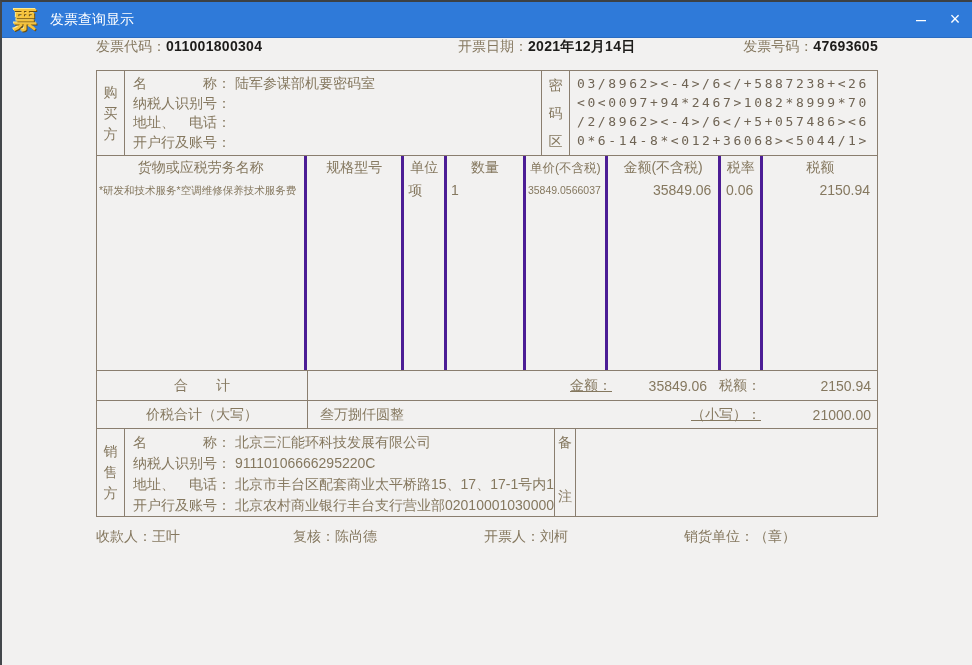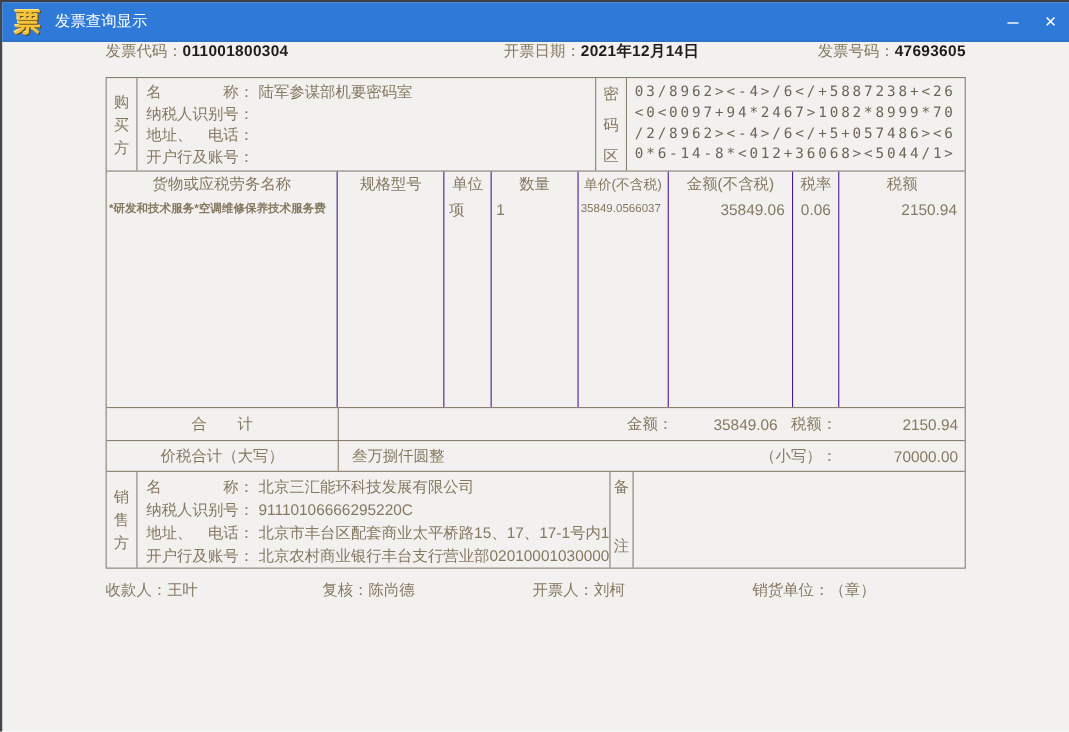--- a/index.html
+++ b/index.html
@@ -44,38 +44,38 @@
   .info-value{display:inline-block;}
   .pw-side{width:28px;line-height:28px;font-size:14px;padding:0 6px;}
   .rm-side{width:21px;font-size:14px;flex-direction:column;justify-content:space-between;
     padding:5px 4px 10px;align-items:center;}
   .pw-cell{width:307px;box-sizing:border-box;padding:3px 0 0 7px;
     font-family:"DejaVu Sans Mono","Liberation Mono",monospace;
     font-size:13px;line-height:19px;color:#6f6454;letter-spacing:2.6px;white-space:nowrap;overflow:hidden;}
   .rm-cell{flex:1;}
   
   .items{height:215px;}
-  .icol{box-sizing:border-box;border-right:1px solid #4c1d95;display:flex;flex-direction:column;}
+  .icol{box-sizing:border-box;border-right:3px solid #4c1d95;display:flex;flex-direction:column;}
   .icol:last-child{border-right:none;}
   .ihdr{height:24px;display:flex;align-items:center;justify-content:center;
     font-size:14px;white-space:nowrap;overflow:hidden;}
   .ihdr.small{font-size:12.5px;}
   .ival{font-size:14px;line-height:20px;white-space:nowrap;overflow:hidden;}
   .c-name{width:211px;} .c-spec{width:97px;} .c-unit{width:43px;} .c-qty{width:79px;}
   .c-price{width:82px;} .c-amt{width:114px;} .c-rate{width:42px;} .c-tax{width:114px;}
-  .v-name{font-size:10.5px;padding-left:2px;font-weight:bold;}
+  .v-name{font-size:10.5px;padding-left:2px;}
   .v-left{padding-left:4px;}
   .v-price{font-size:10.5px;padding-left:2px;}
   .v-right{text-align:right;padding-right:7px;}
   
   .tot-row{height:30px;align-items:center;}
   .tot-label{width:211px;box-sizing:border-box;border-right:1px solid #8a7e6f;
     align-self:stretch;display:flex;align-items:center;justify-content:center;}
   .tot-vals{flex:1;display:flex;align-items:center;padding-right:6px;}
-  .ml-auto{margin-left:auto;}
+  .ml-auto{margin-left:auto;text-decoration:underline;}
   .w95{display:inline-block;width:95px;text-align:right;}
   .w110{display:inline-block;width:110px;text-align:right;}
   .gap12{margin-left:12px;}
   .gt-row{height:28px;align-items:center;}
   .gt-words{padding-left:12px;}
   
   .foot-row{width:782px;margin:11px auto 0;display:flex;font-size:14px;color:#85785f;}
   .f1{width:197px;} .f2{width:191px;} .f3{width:200px;font-family:Liberation Mono, monospace;} .f4{flex:1;}
 </style>
 </head>
@@ -179,21 +179,21 @@
         <span class="gap12">税额：</span>
         <span class="w110">2150.94</span>
       </div>
     </div>
 
     <div class="sect gt-row bline">
       <div class="tot-label">价税合计（大写）</div>
       <div class="tot-vals">
         <span class="gt-words">叁万捌仟圆整</span>
         <span class="ml-auto">（小写）：</span>
-        <span class="w110">70000.00</span>
+        <span class="w110">21000.00</span>
       </div>
     </div>
 
     <div class="sect party seller">
       <div class="vside side-cell">销售方</div>
       <div class="info-cell">
         <div class="info-line">
           <span class="info-label">名　　　　称：</span>
           <span class="info-value">北京三汇能环科技发展有限公司</span>
         </div>

